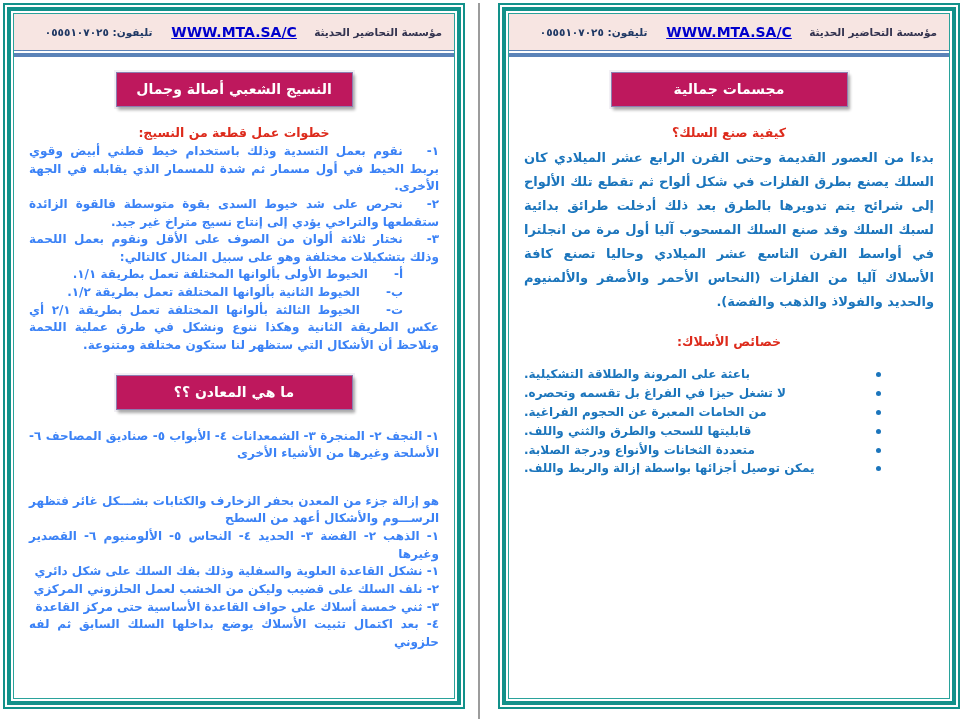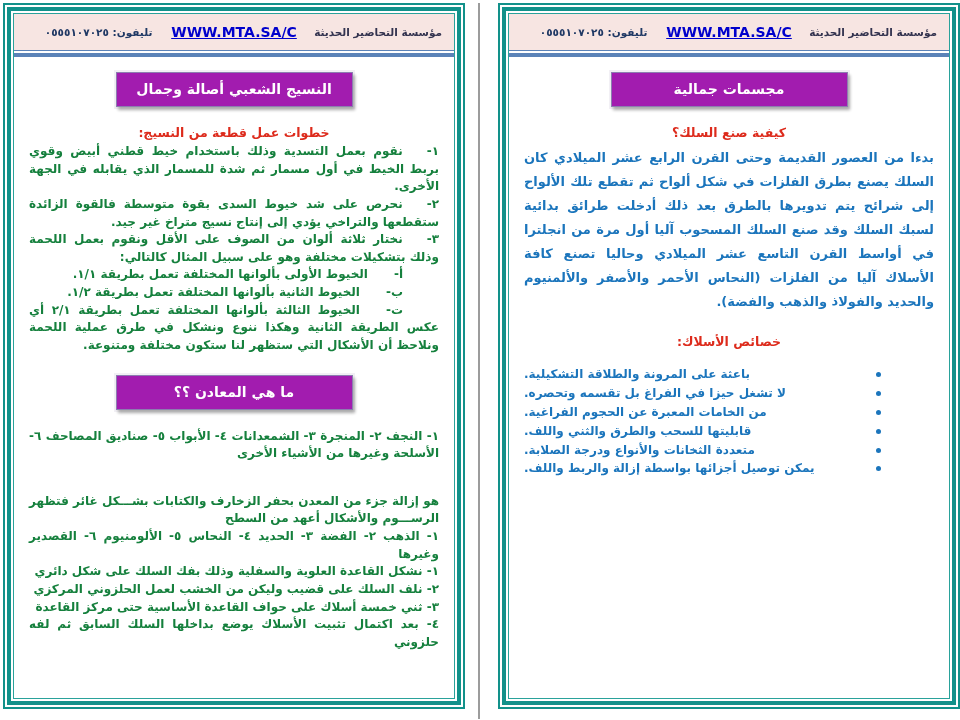--- a/index.html
+++ b/index.html
@@ -16,25 +16,25 @@
   .hdr .org{flex:1.2;font-size:10.5px;font-weight:bold;color:#33334f;text-align:right;}
   .hdr .lnk{flex:1;text-align:center;}
   .hdr .lnk a{font-size:14px;font-weight:bold;color:#0000cc;text-decoration:underline;direction:ltr;unicode-bidi:bidi-override;}
   .hdr .tel{flex:1.2;font-size:10.5px;font-weight:bold;color:#1f3864;text-align:center;}
   .rule-thin{height:1px;background:#5b83b8;}
   .rule-gap{height:2px;background:#ffffff;}
   .rule-thick{height:4px;background:#5b83b8;}
   
   .content{padding:0 15px;}
   .tbox-row{text-align:center;margin:15px 0 18px;}
-  .tbox{display:inline-block;background:#a21caf;color:#ffffff;font-weight:bold;font-size:14px;
+  .tbox{display:inline-block;background:#be185d;color:#ffffff;font-weight:bold;font-size:14px;
     padding:8px 10px 9px;min-width:215px;border:1px solid #938407;border:1px solid #8d7db1;
     box-shadow:2px 3px 3px #ababab, 0 0 0 2px #f2f0f5;}
   .rhead{color:#dd2b1c;font-weight:bold;font-size:12.5px;margin:12px 0 3px;text-align:center;}
-  .btxt{color:#15803d;font-weight:bold;font-size:12px;line-height:1.47;text-align:justify;}
+  .btxt{color:#3b82f6;font-weight:bold;font-size:12px;line-height:1.47;text-align:justify;}
   .num-item .marker{margin-left:24px;}
   .sub-item{text-indent:36px;}
   .sub-item .marker{margin-left:26px;}
   .metals p{margin:0;}
   .metals .sp{margin-top:30px;}
   
   .para{color:#1b75bc;font-weight:bold;font-size:13px;line-height:1.85;text-align:justify;margin:6px 0 0;}
   .rhead2{margin-top:20px;}
   ul.bullets{list-style:none;margin:16px 0 0;padding:0 52px 0 0;}
   ul.bullets li{position:relative;padding-right:15px;color:#1b75bc;font-weight:bold;font-size:12px;

